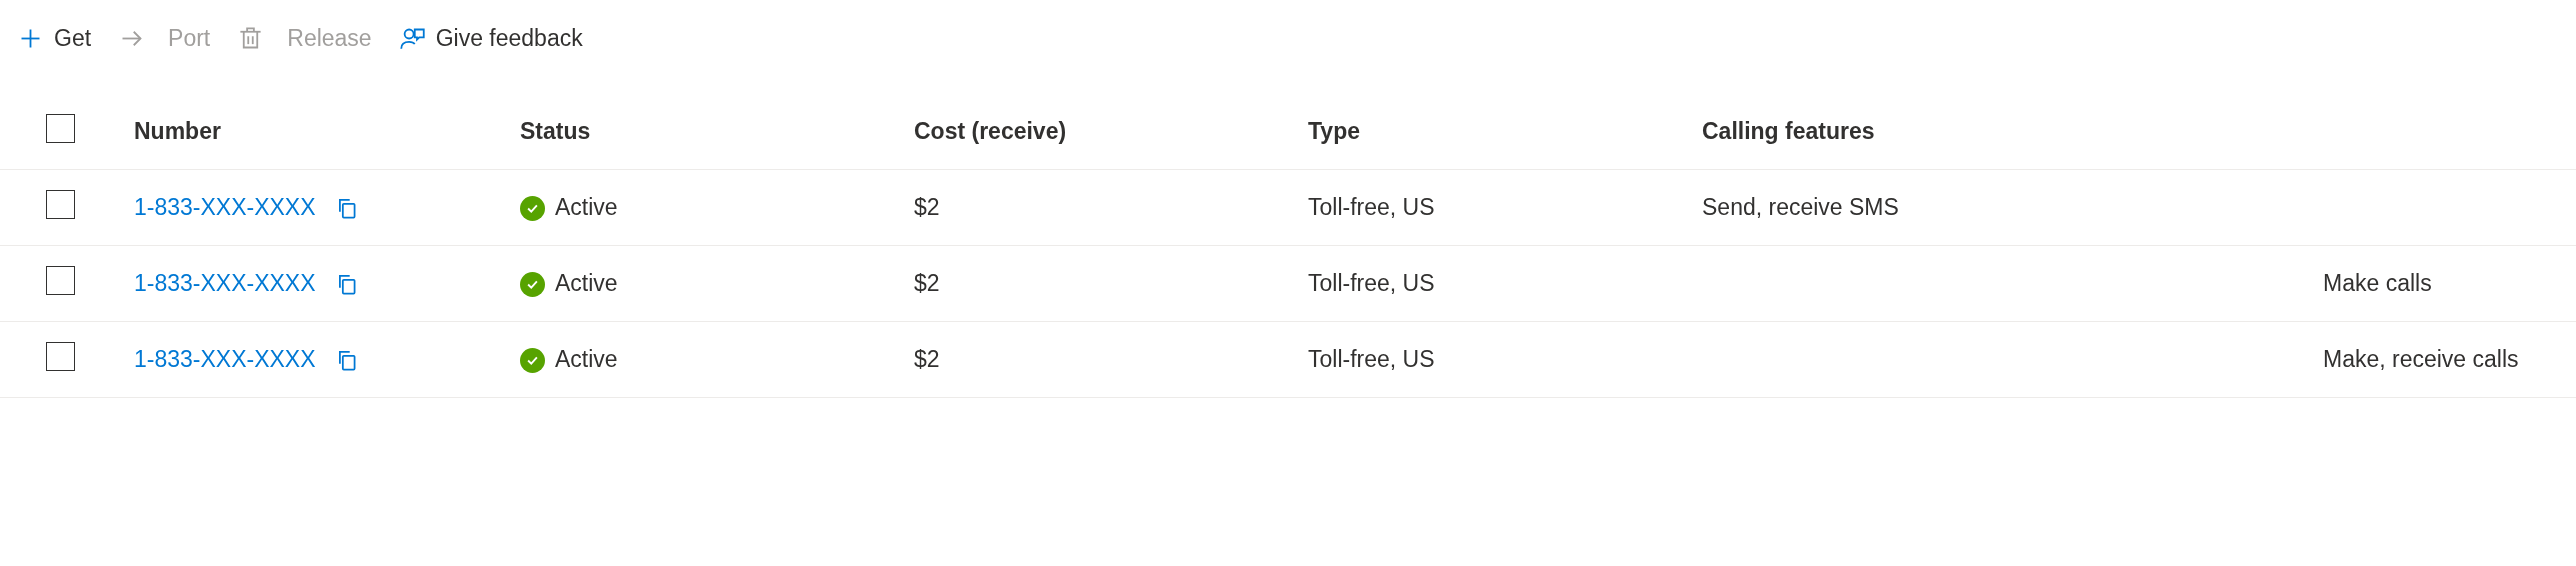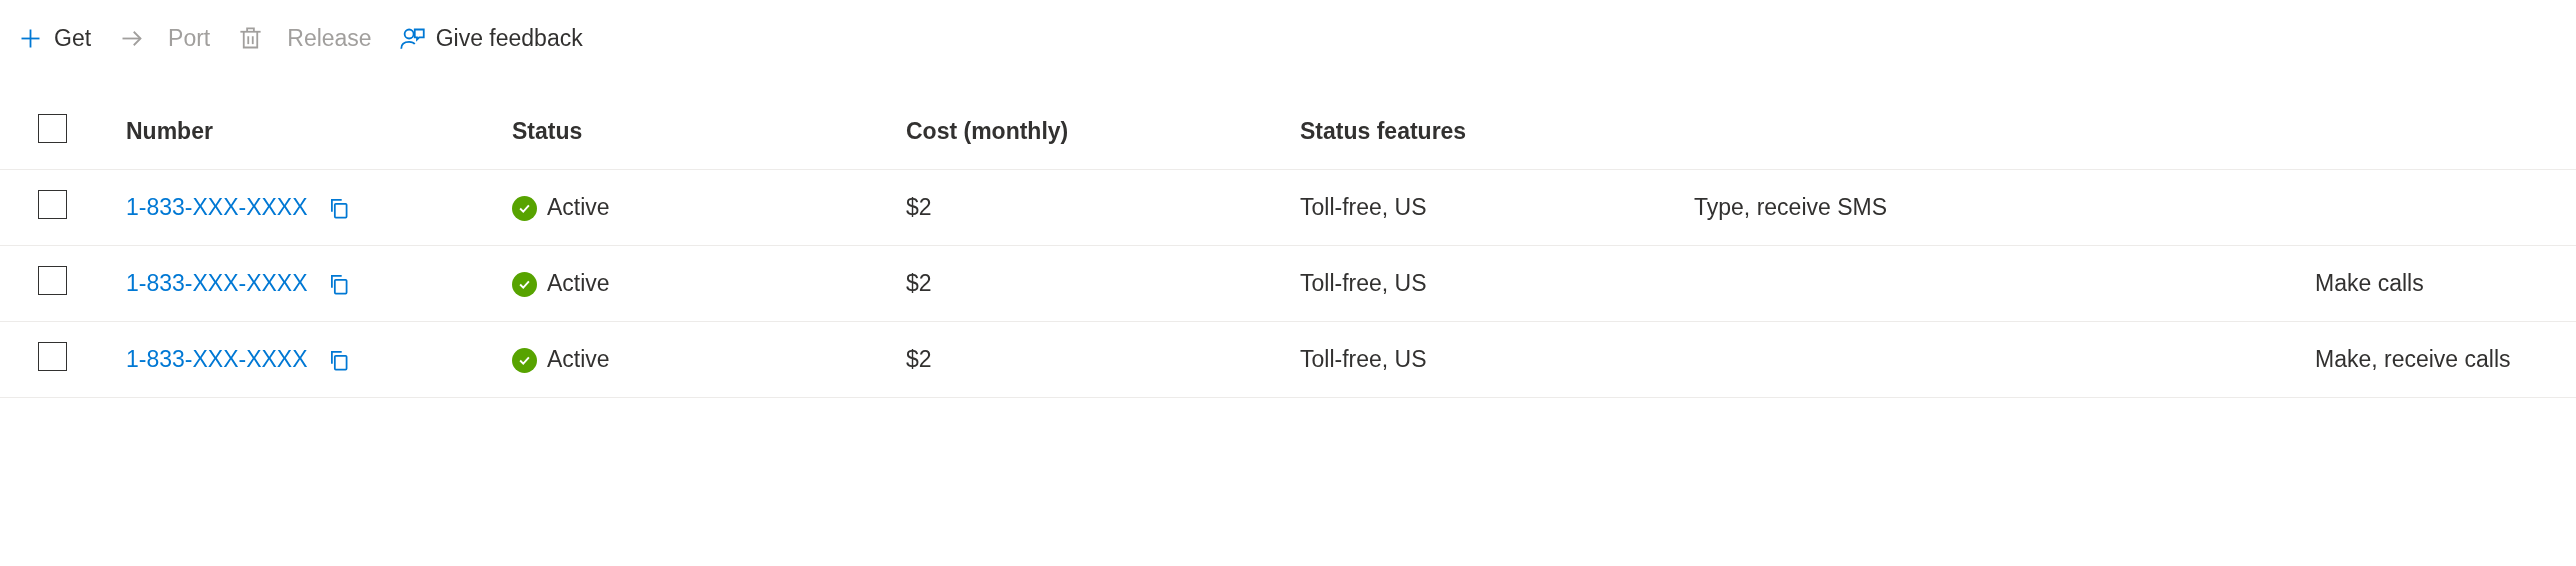--- a/index.html
+++ b/index.html
@@ -28,21 +28,21 @@
     .toolbar-btn .tb-icon svg { width: 27px; height: 27px; }
     .tb-icon.blue svg { stroke: #0078d4; }
     .tb-icon.gray svg { stroke: #a19f9d; }
     .table { width: 100%; }
     .row {
       display: grid;
       grid-template-columns: 118px 386px 394px 394px 394px 621px auto;
       align-items: center;
       border-bottom: 0.8px solid #edebe9;
       min-height: 76px;
-      padding: 17px 8px;
+      padding: 17px 16px;
     }
     .row.header {
       font-weight: 600;
       color: #323130;
       border-top: none;
     }
     .checkbox-cell { padding-left: 30px; }
     .checkbox {
       width: 28.5px;
       height: 28.5px;
@@ -117,22 +117,23 @@
     </span>
     <span>Give feedback</span>
   </div>
 </div>
 
 <div class="table">
   <div class="row header">
     <div class="checkbox-cell"><span class="checkbox"></span></div>
     <div>Number</div>
     <div>Status</div>
-    <div>Cost (monthly)</div>
-    <div>Status features</div>
+    <div>Cost (receive)</div>
+    <div>Type</div>
+    <div>Calling features</div>
   </div>
 
   <div class="row">
     <div class="checkbox-cell"><span class="checkbox"></span></div>
     <div class="number-cell">
       <span class="number-link">1-833-XXX-XXXX</span>
       <span class="copy-icon">
           <svg viewBox="0 0 24 24">
             <rect x="8" y="8" width="12" height="14" rx="1"></rect>
             <path d="M5,16 L5,4 L15,4"></path>
@@ -142,21 +143,21 @@
     <div class="status-cell">
       <span class="status-icon">
           <svg viewBox="0 0 24 24">
             <polyline points="5,12 10,17 19,7"></polyline>
           </svg>
         </span>
       <span>Active</span>
     </div>
     <div>$2</div>
     <div>Toll-free, US</div>
-    <div>Type, receive SMS</div>
+    <div>Send, receive SMS</div>
     <div></div>
   </div>
 
   <div class="row">
     <div class="checkbox-cell"><span class="checkbox"></span></div>
     <div class="number-cell">
       <span class="number-link">1-833-XXX-XXXX</span>
       <span class="copy-icon">
           <svg viewBox="0 0 24 24">
             <rect x="8" y="8" width="12" height="14" rx="1"></rect>

